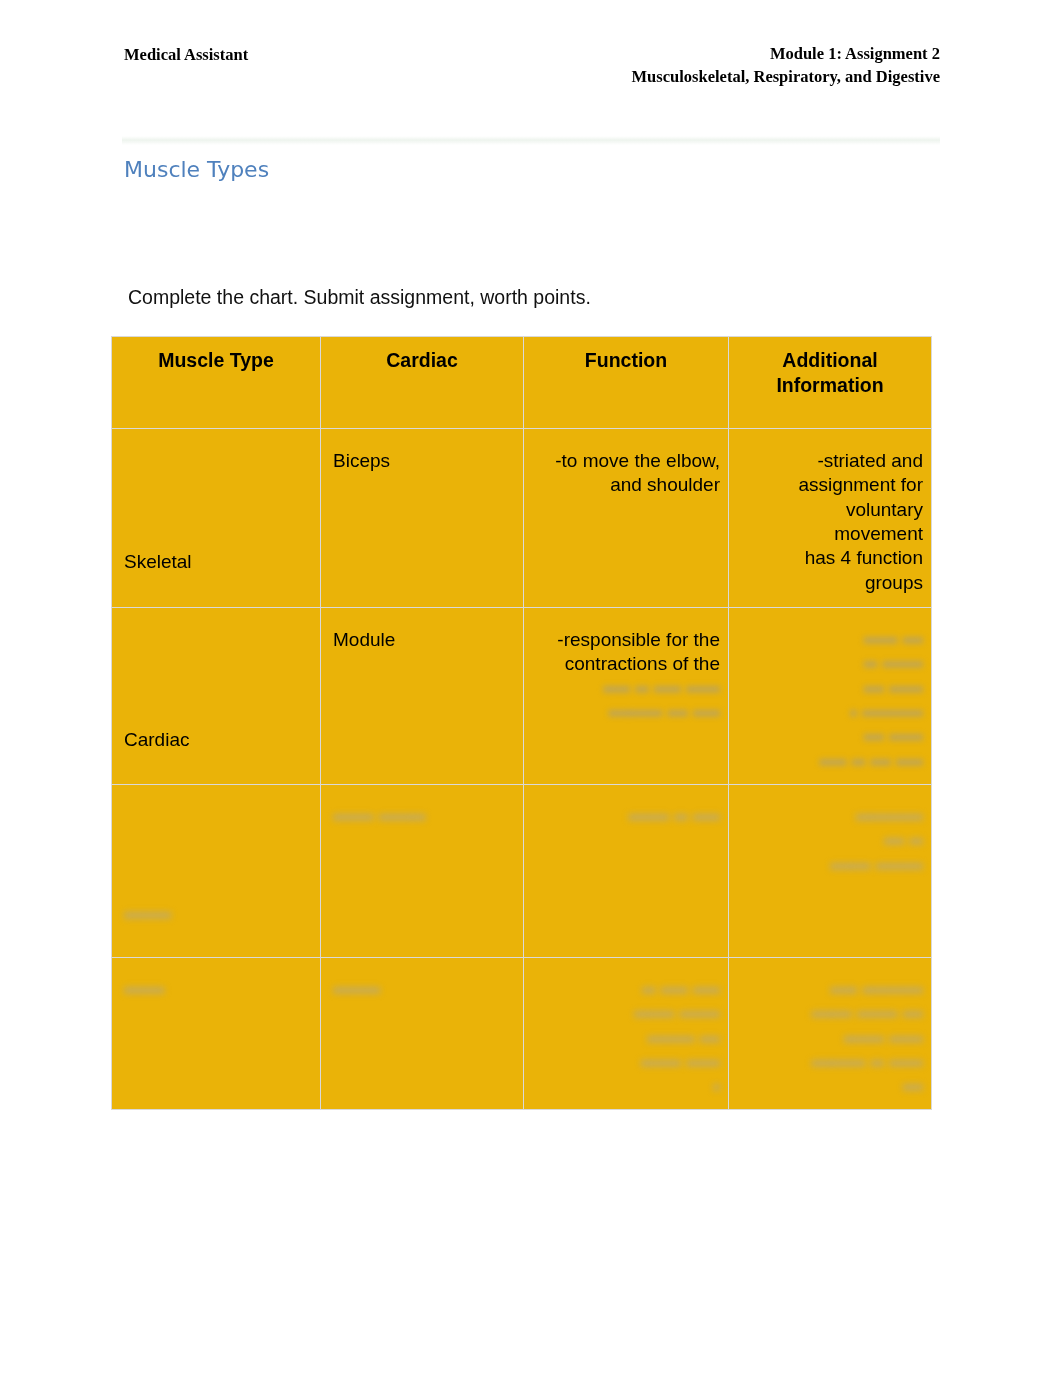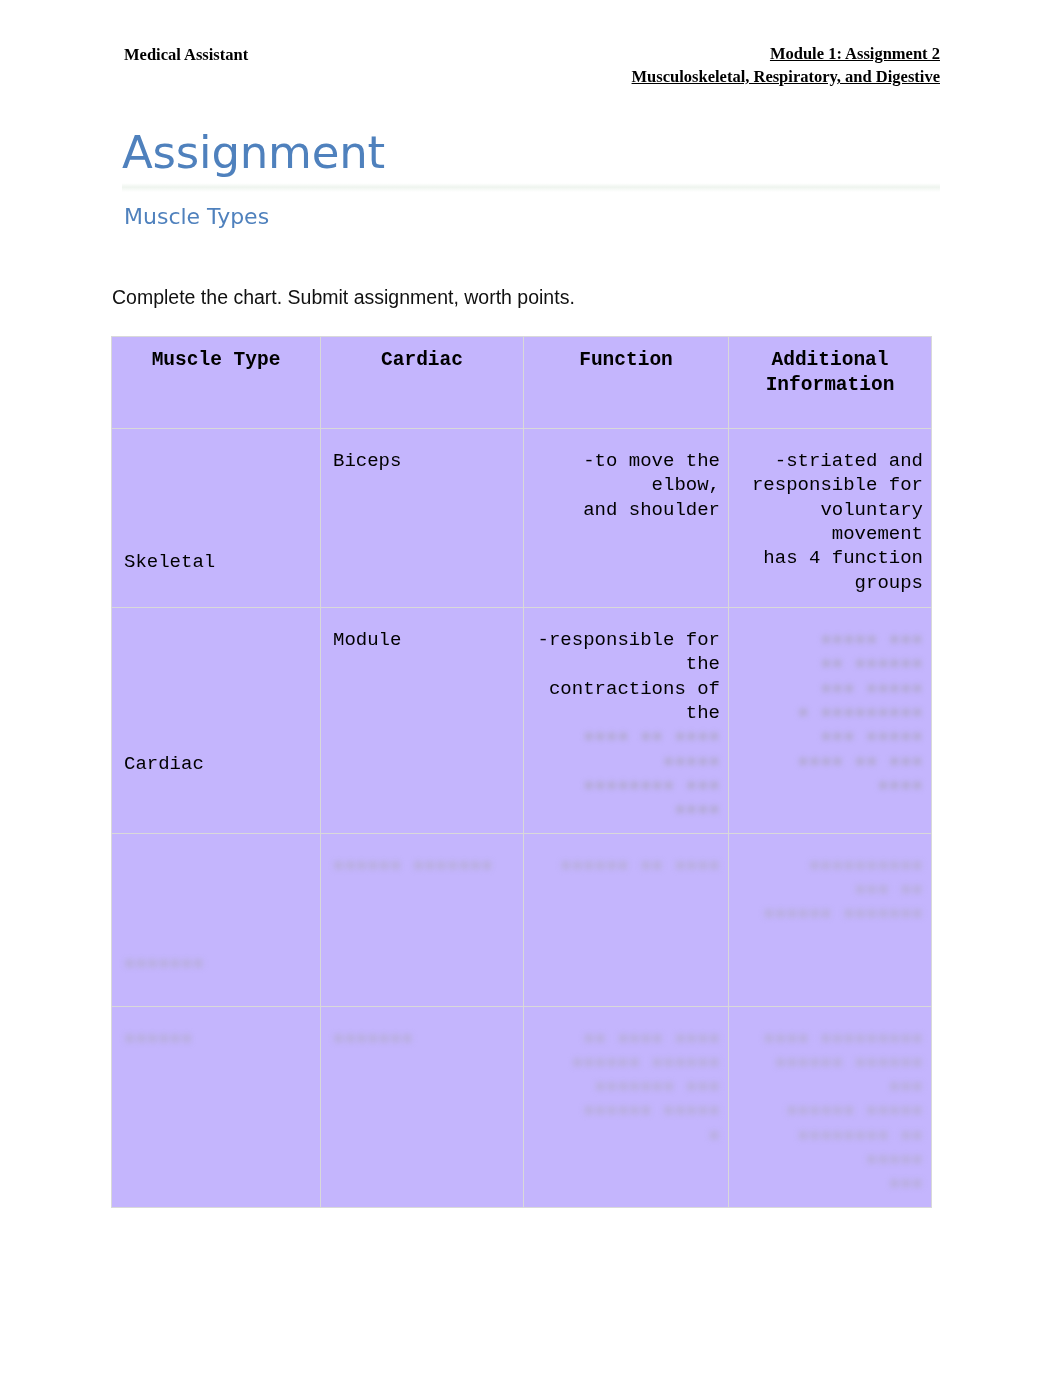--- a/index.html
+++ b/index.html
@@ -41,21 +41,20 @@
   .doc-header-left {
     white-space: nowrap;
     padding-top: 1px;
   }
   .doc-header-right {
     text-align: right;
     white-space: nowrap;
   }
   .doc-header-right .hl {
     display: block;
-    text-decoration: underline;
   }
 
   
   .title-block {
     position: absolute;
     top: 130px;
     left: 122px;
     width: 818px;
   }
   .title-main {
@@ -82,21 +81,21 @@
     font-weight: 400;
     color: #4F81BD;
     line-height: 1.15;
     margin: 12px 0 8px 2px;
   }
 
   
   .instructions {
     position: absolute;
     top: 284px;
-    left: 112px;
+    left: 128px;
     font-size: 19.5px;
     line-height: 1.35;
     color: #111;
     font-family: "Liberation Sans", sans-serif;
   }
 
   
   .chart-wrap {
     position: absolute;
     top: 336px;
@@ -109,24 +108,24 @@
     table-layout: fixed;
     background: #fff;
   }
   table.muscle-chart td,
   table.muscle-chart th {
     border: 1px solid #d9d9d9;
     vertical-align: top;
     padding: 20px 8px 10px 12px;
     font-size: 19px;
     line-height: 1.28;
-    font-family: Liberation Mono, monospace;
+    font-family: Liberation Sans, sans-serif;
     font-weight: normal;
     color: #000;
-    background: #c4b5fd;
+    background: #eab308;
   }
   table.muscle-chart thead th {
     text-align: center;
     font-weight: bold;
     font-size: 19.5px;
     padding-top: 11px;
     padding-left: 8px;
     height: 70px;
   }
   .col-type   { width: 209px; }
@@ -178,21 +177,20 @@
 
   <div class="doc-header">
     <div class="doc-header-left">Medical Assistant</div>
     <div class="doc-header-right">
       <span class="hl">Module 1: Assignment 2</span>
       <span class="hl">Musculoskeletal, Respiratory, and Digestive</span>
     </div>
   </div>
 
   <div class="title-block">
-    <h1 class="title-main">Assignment</h1>
     <div class="title-rule"></div>
     <h2 class="title-sub">Muscle Types</h2>
   </div>
 
   <div class="instructions">Complete the chart. Submit assignment, worth points.</div>
 
   <div class="chart-wrap">
     <table class="muscle-chart">
       <colgroup>
         <col class="col-type">
@@ -216,21 +214,21 @@
           </td>
           <td>
             <span>Biceps</span>
           </td>
           <td class="cell-lines">
             <span>-to move the elbow,</span>
             <span>and shoulder</span>
           </td>
           <td class="cell-lines">
             <span>-striated and</span>
-            <span>responsible for</span>
+            <span>assignment for</span>
             <span>voluntary</span>
             <span>movement</span>
             <span>has 4 function</span>
             <span>groups</span>
           </td>
         </tr>
 
         <tr class="row-r2">
           <td class="cell-type">
             <span class="type-label">Cardiac</span>

